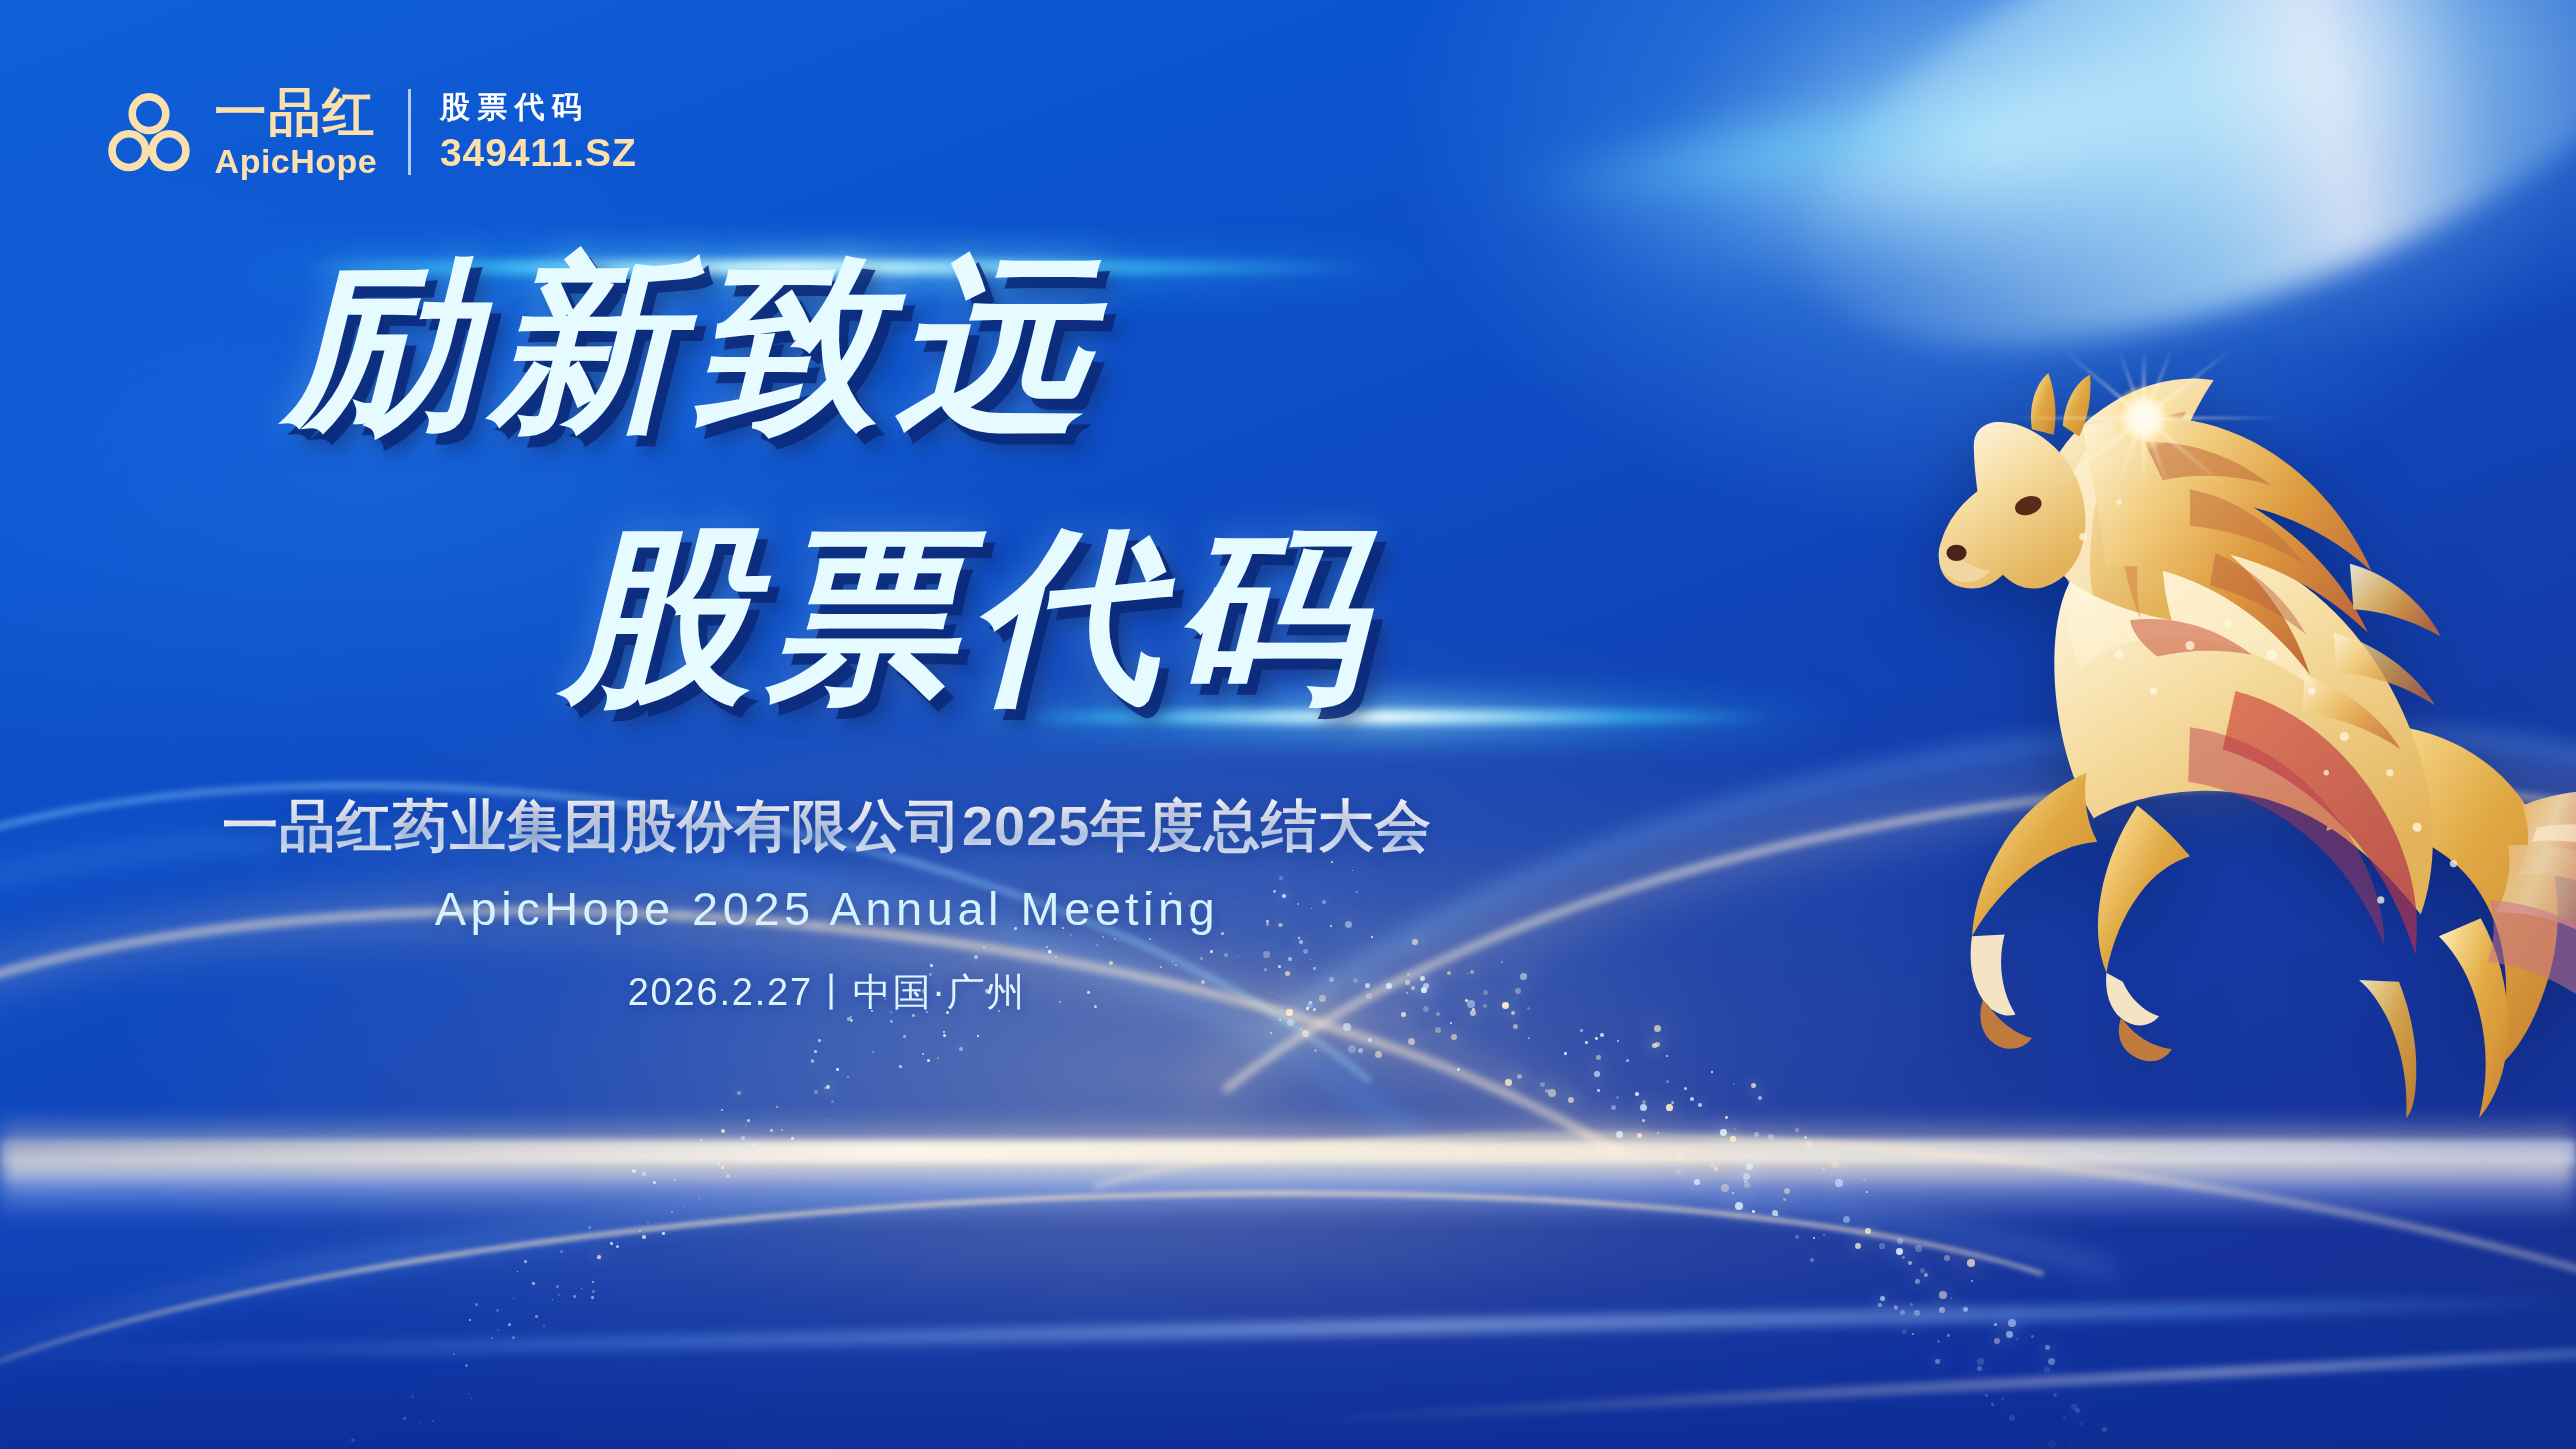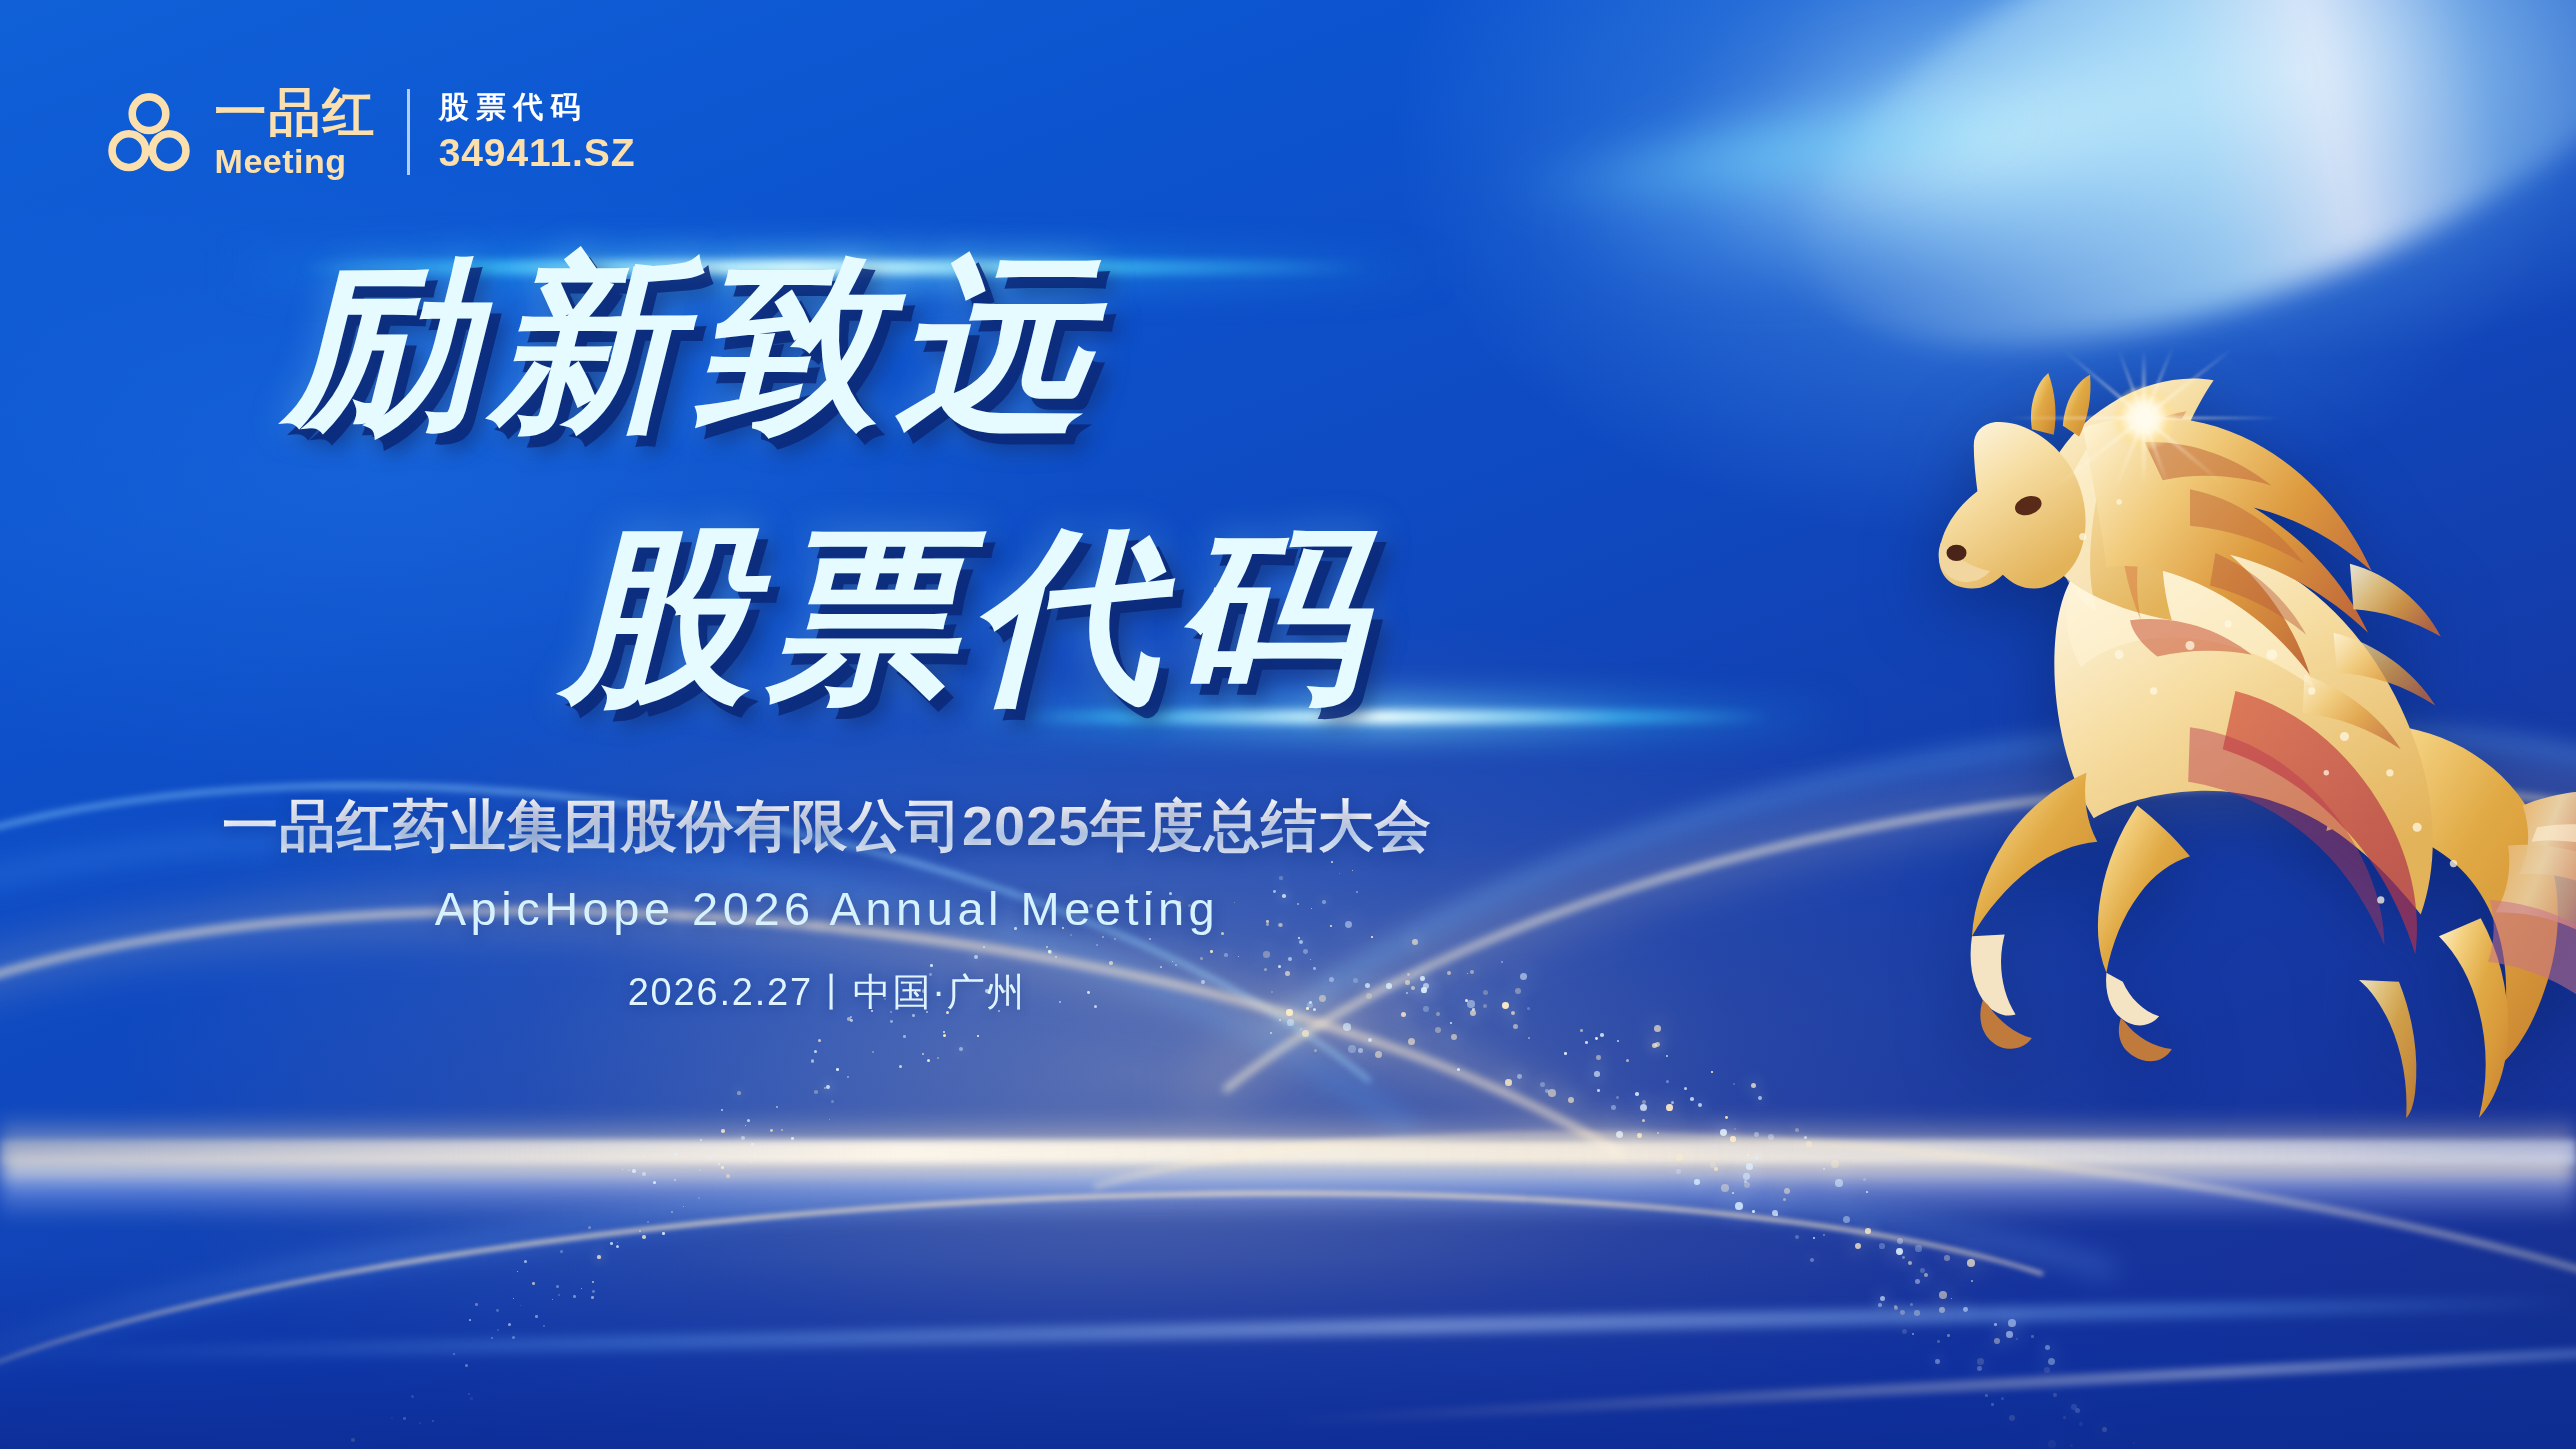--- a/index.html
+++ b/index.html
@@ -620,37 +620,37 @@
   <div class="logo-block">
     <div class="mark">
       <svg viewBox="0 0 100 98">
         <circle cx="50" cy="27" r="20" fill="none" stroke="#fbe0ad" stroke-width="9"></circle>
         <circle cx="26" cy="71" r="20" fill="none" stroke="#fbe0ad" stroke-width="9"></circle>
         <circle cx="74" cy="71" r="20" fill="none" stroke="#fbe0ad" stroke-width="9"></circle>
       </svg>
     </div>
     <div class="wordmark">
       <div class="cn">一品红</div>
-      <div class="en">Meeting</div>
+      <div class="en">ApicHope</div>
     </div>
     <div class="divider"></div>
     <div class="stock">
       <div class="lbl">股票代码</div>
       <div class="code">349411.SZ</div>
     </div>
   </div>
 
   <div class="headline">
     <div class="cal l1">励新致远</div>
     <div class="cal l2">股票代码</div>
   </div>
 
   <div class="subs">
     <div class="sub-cn">一品红药业集团股份有限公司2025年度总结大会</div>
-    <div class="sub-en">ApicHope 2026 Annual Meeting</div>
+    <div class="sub-en">ApicHope 2025 Annual Meeting</div>
     <div class="sub-meta">2026.2.27丨中国·广州</div>
   </div>
 
   <div class="horse">
     <svg viewBox="0 0 940 940" xmlns="http://www.w3.org/2000/svg">
       <defs>
         <linearGradient id="gold" x1="0" y1="0" x2="1" y2="1">
           <stop offset="0%" stop-color="#fff3cf"></stop>
           <stop offset="22%" stop-color="#f3cf7d"></stop>
           <stop offset="48%" stop-color="#e0a944"></stop>

